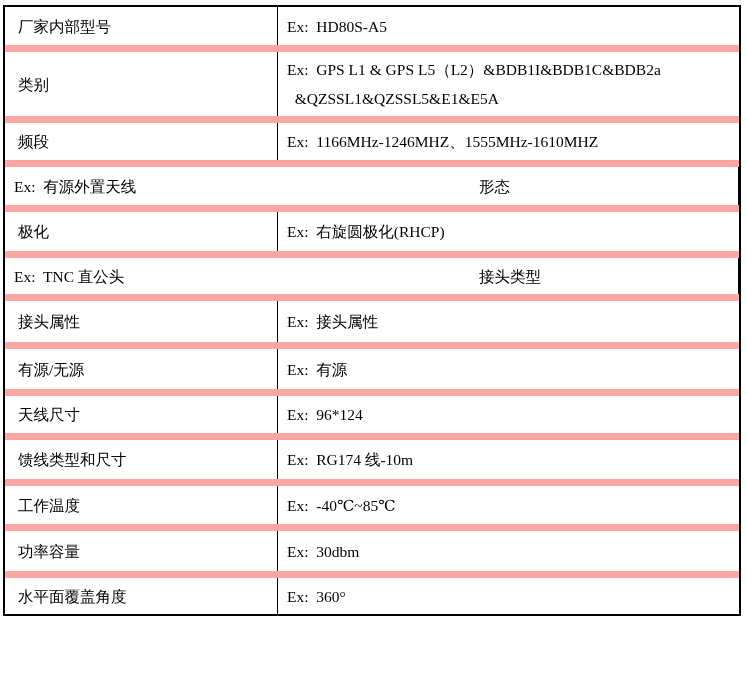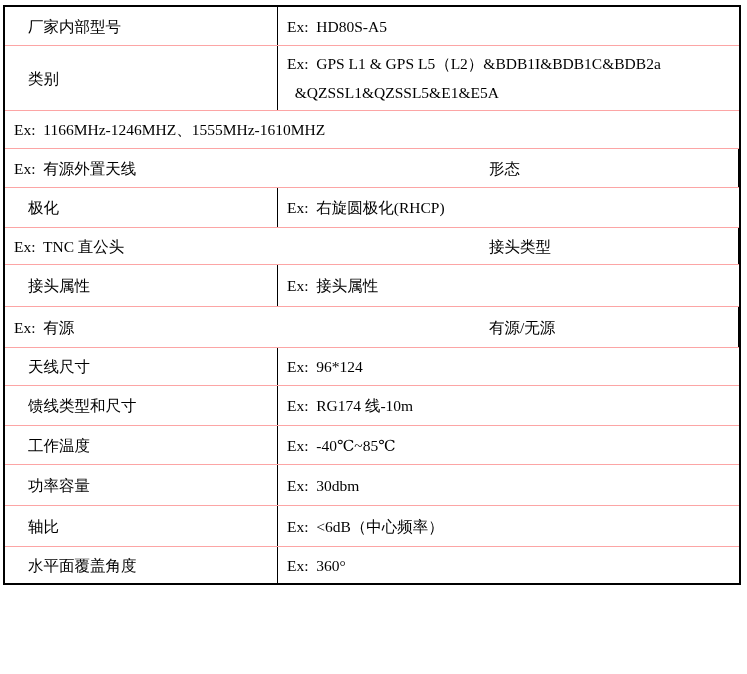--- a/index.html
+++ b/index.html
@@ -16,38 +16,38 @@
     position: absolute;
     left: 3px;
     top: 5px;
     width: 738px;
     box-sizing: border-box;
     border: 2px solid #000000;
     background: #ffffff;
   }
   .row {
     display: flex;
-    border-top: 1px solid #fca5a5;
+    border-top: 7px solid #fca5a5;
   }
   .row:first-child {
     border-top: none;
   }
   .cell {
     box-sizing: border-box;
     display: flex;
     flex-direction: column;
     justify-content: center;
     font-size: 15.5px;
     line-height: 29px;
   }
   .label-cell {
     width: 273px;
     flex: 0 0 273px;
     border-right: 1px solid #000000;
-    padding-left: 23px;
+    padding-left: 13px;
     padding-right: 6px;
   }
   .value-cell {
     flex: 1;
     padding-left: 9px;
     padding-right: 6px;
     white-space: pre-wrap;
   }
   .vline {
     white-space: pre-wrap;
@@ -68,20 +68,21 @@
 
   <div class="row" style="min-height:64px">
     <div class="cell label-cell">类别</div>
     <div class="cell value-cell">
       <div class="vline">Ex:  GPS L1 &amp; GPS L5（L2）&amp;BDB1I&amp;BDB1C&amp;BDB2a</div>
       <div class="vline">  &amp;QZSSL1&amp;QZSSL5&amp;E1&amp;E5A</div>
     </div>
   </div>
 
   <div class="row" style="min-height:37px">
+    <div class="cell label-cell">频段</div>
     <div class="cell value-cell">
       <div class="vline">Ex:  1166MHz-1246MHZ、1555MHz-1610MHZ</div>
       <div class="vline"></div>
     </div>
   </div>
 
   <div class="row" style="min-height:38px">
     <div class="cell value-cell">
       <div class="vline">Ex:  有源外置天线</div>
       <div class="vline"></div>
@@ -109,25 +110,25 @@
 
   <div class="row" style="min-height:41px">
     <div class="cell label-cell">接头属性</div>
     <div class="cell value-cell">
       <div class="vline">Ex:  接头属性</div>
       <div class="vline"></div>
     </div>
   </div>
 
   <div class="row" style="min-height:40px">
+    <div class="cell label-cell">有源/无源</div>
     <div class="cell value-cell">
       <div class="vline">Ex:  有源</div>
       <div class="vline"></div>
     </div>
-    <div class="cell label-cell">有源/无源</div>
   </div>
 
   <div class="row" style="min-height:37px">
     <div class="cell label-cell">天线尺寸</div>
     <div class="cell value-cell">
       <div class="vline">Ex:  96*124</div>
       <div class="vline"></div>
     </div>
   </div>
 
@@ -148,27 +149,20 @@
   </div>
 
   <div class="row" style="min-height:40px">
     <div class="cell label-cell">功率容量</div>
     <div class="cell value-cell">
       <div class="vline">Ex:  30dbm</div>
       <div class="vline"></div>
     </div>
   </div>
 
-  <div class="row" style="min-height:40px">
-    <div class="cell label-cell">轴比</div>
-    <div class="cell value-cell">
-      <div class="vline">Ex:  &lt;6dB（中心频率）</div>
-      <div class="vline"></div>
-    </div>
-  </div>
 
   <div class="row" style="min-height:36px">
     <div class="cell label-cell">水平面覆盖角度</div>
     <div class="cell value-cell">
       <div class="vline">Ex:  360°</div>
       <div class="vline"></div>
     </div>
   </div>
 
 </div>

